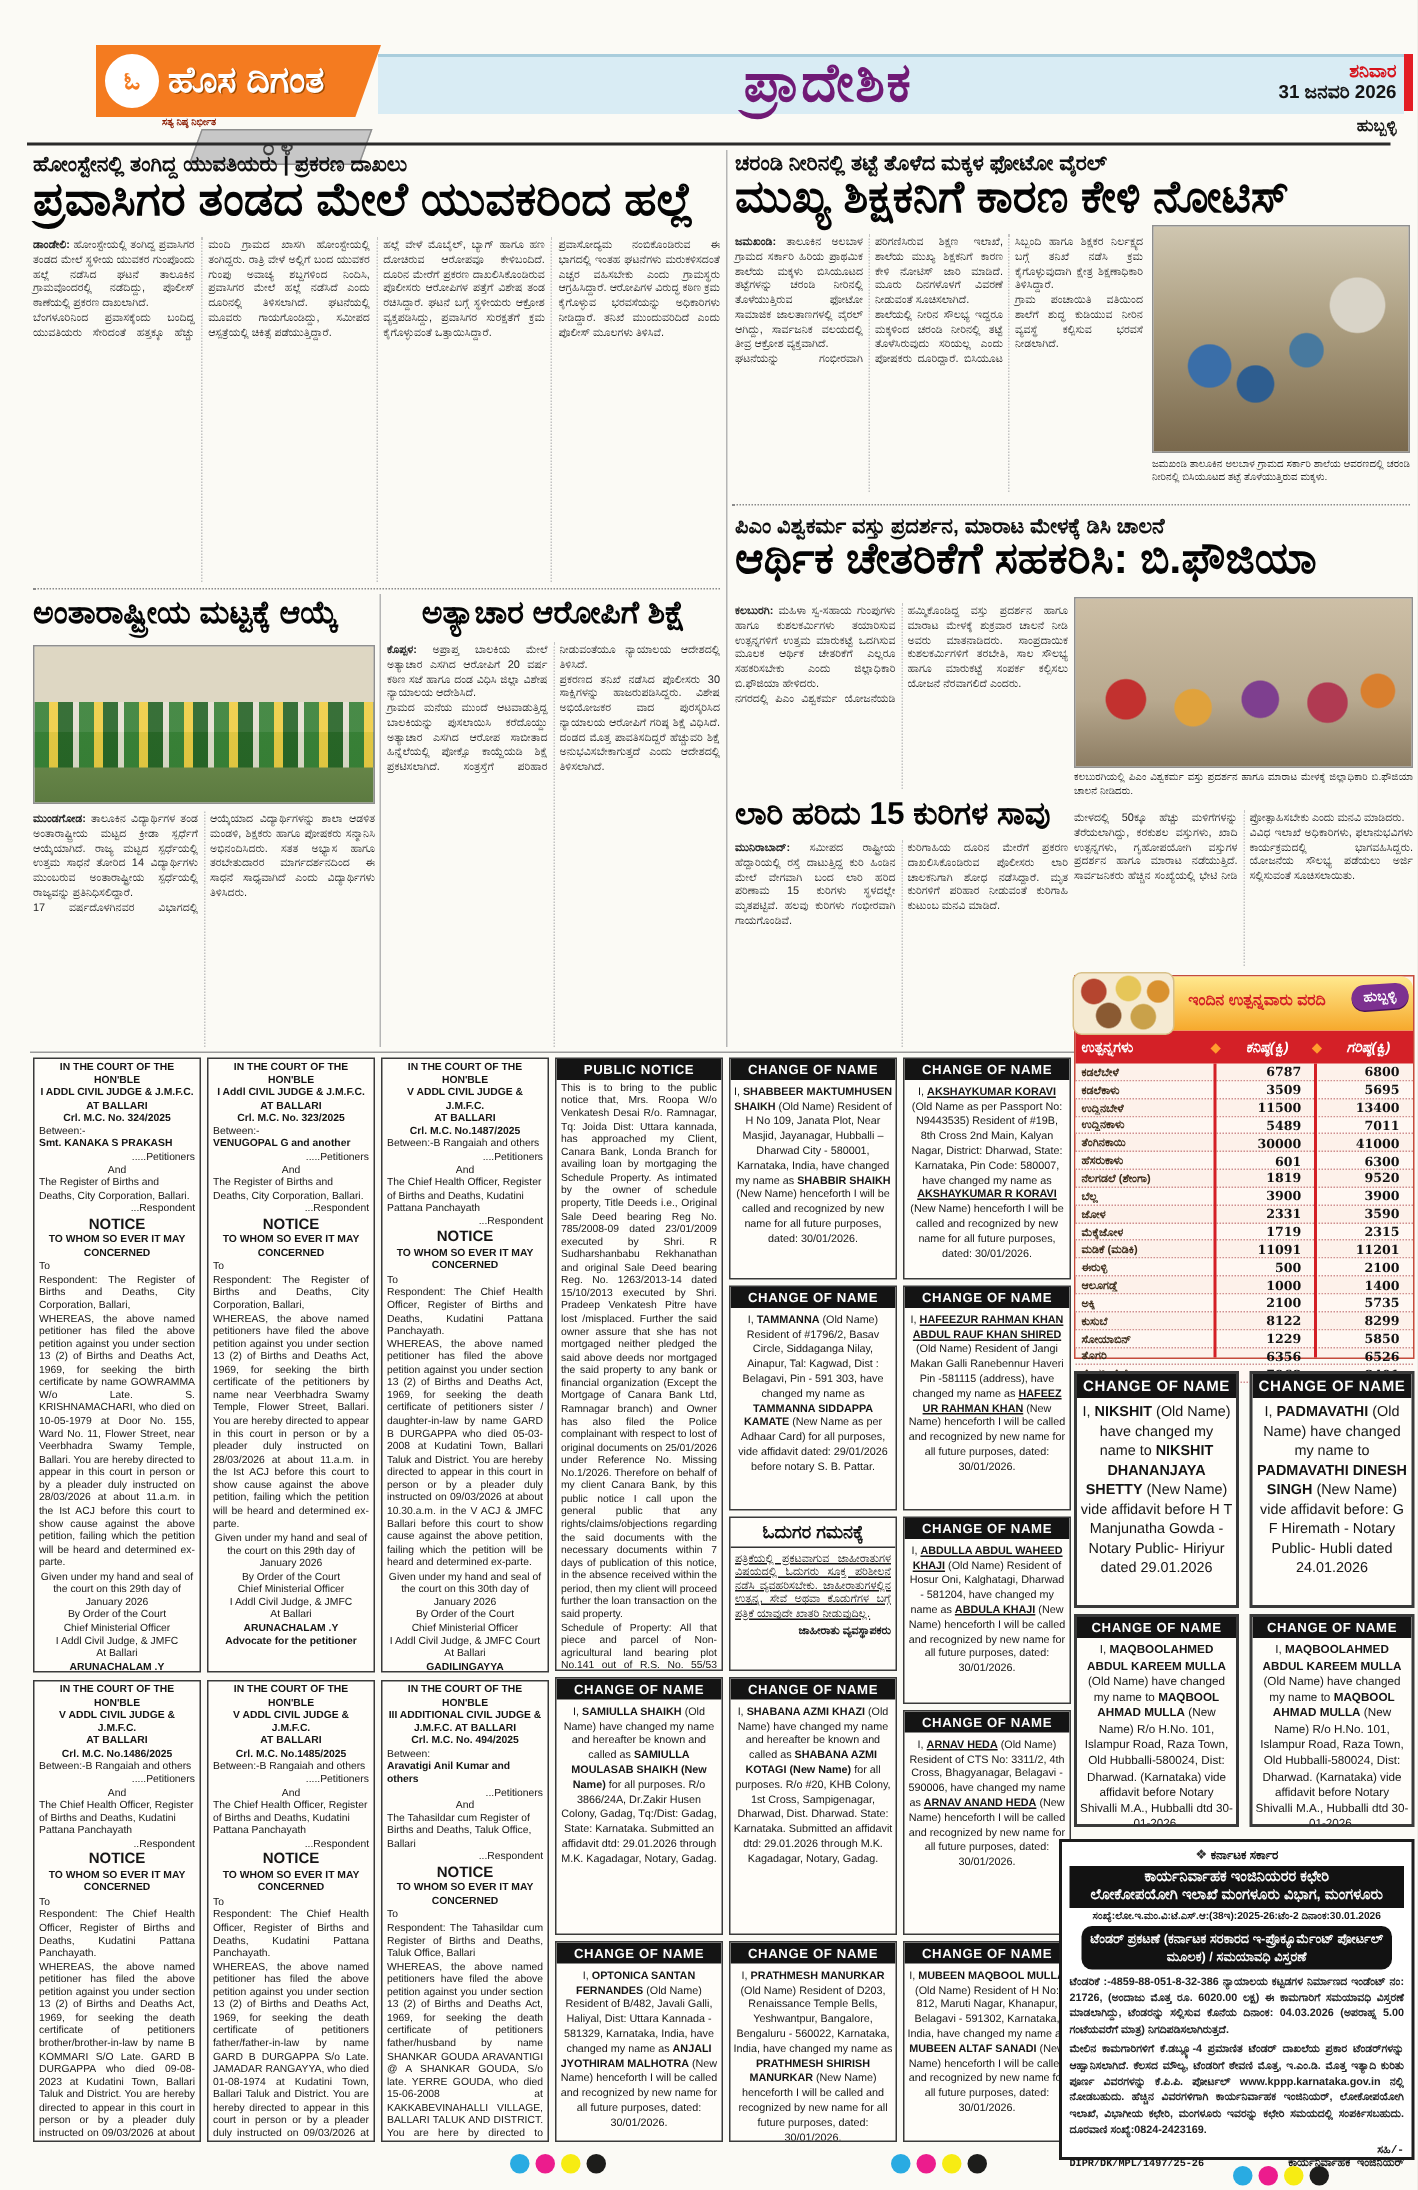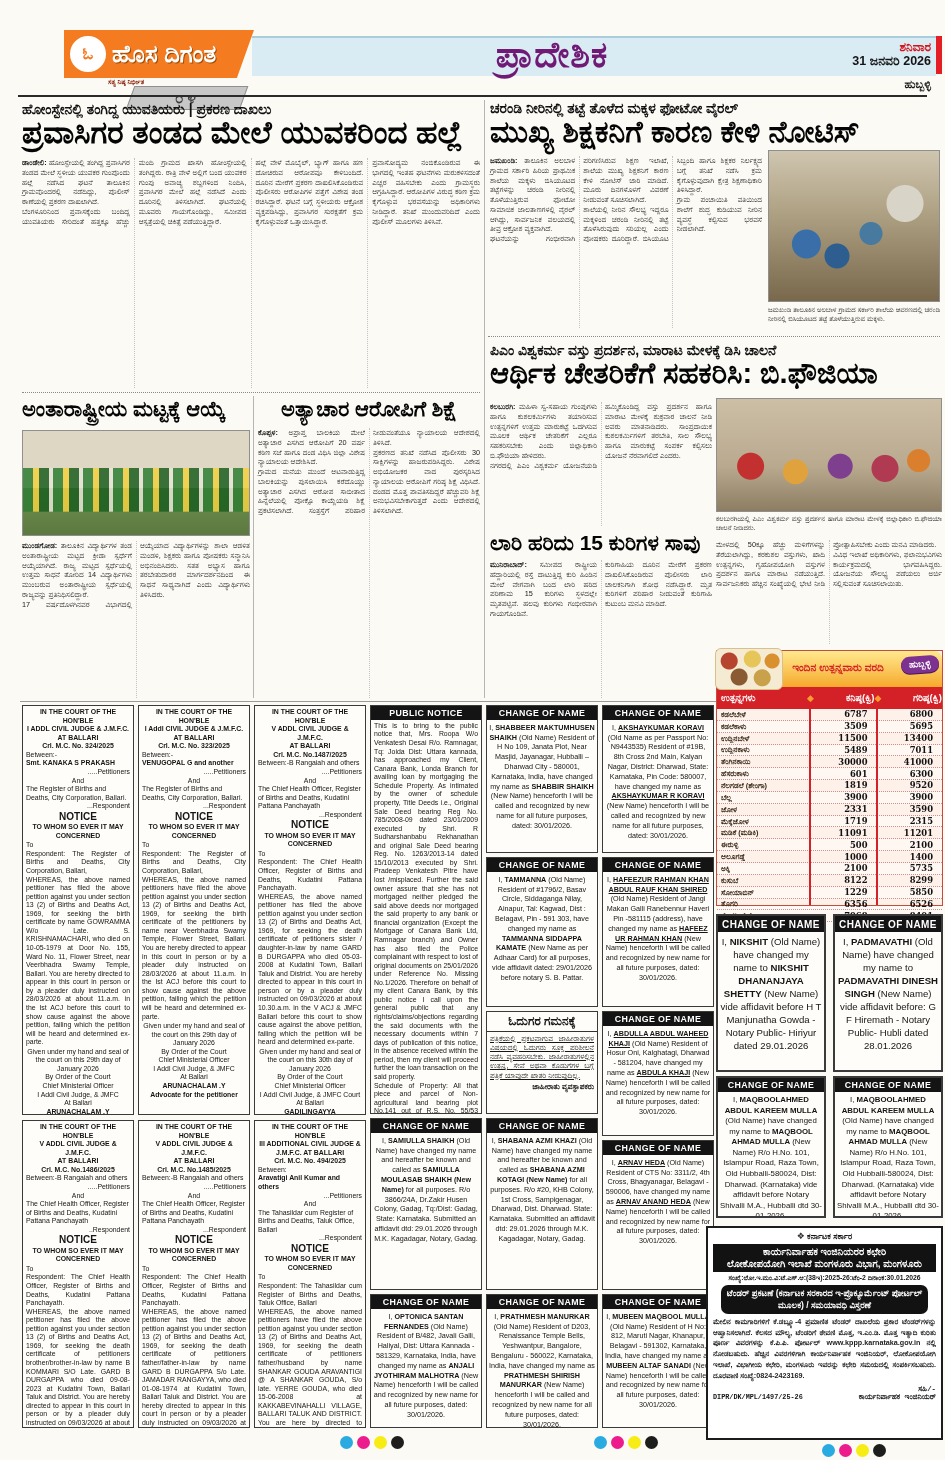--- a/index.html
+++ b/index.html
@@ -56,21 +56,21 @@
     radial-gradient(circle at 20% 30%, #b5452f 0 8px, transparent 9px),
     radial-gradient(circle at 55% 25%, #e6c659 0 8px, transparent 9px),
     radial-gradient(circle at 85% 30%, #d9912f 0 7px, transparent 8px),
     radial-gradient(circle at 35% 70%, #8a5a32 0 8px, transparent 9px),
     radial-gradient(circle at 70% 72%, #c9a14a 0 8px, transparent 9px),
     #f5ead2;border:1px solid #d8c089;}
   .mt-title{position:absolute;left:66px;top:11px;width:110px;text-align:center;color:#d42027;font-weight:800;font-size:10.5px;line-height:1.05;}
   .mt-badge{position:absolute;right:3px;top:5px;background:#7d3190;color:#fff;font-weight:800;font-size:9px;padding:3px 8px;border-radius:10px;transform:rotate(-4deg);box-shadow:0 1px 0 #4d135c;}
   .mt-head{display:flex;align-items:center;height:22px;background:#d42027;color:#fff;font-weight:800;font-size:9.5px;}
   .mh1{flex:0 0 86px;padding-left:4px;}
-  .mh2{flex:1;text-align:right;}
+  .mh2{flex:1;text-align:center;font-style:italic;}
   .dia{color:#ff9d2e;font-size:9px;flex:0 0 8px;}
   .mt-body{position:relative;height:196px;}
   .mt-sep1,.mt-sep2{position:absolute;top:0;bottom:0;width:2px;background:#d42027;}
   .mt-sep1{left:92px;} .mt-sep2{left:159px;}
   .trow{display:flex;align-items:center;height:10.85px;border-bottom:1px dotted #cf8f8f;}
   .trow:nth-child(even){background:#fff7f2;}
   .tn{flex:0 0 90px;padding-left:4px;font-size:7.4px;font-weight:bold;color:#3a2a18;white-space:nowrap;overflow:hidden;}
   .tv{flex:1;text-align:right;padding-right:9px;font-family:"DejaVu Serif","Liberation Serif",serif;font-weight:bold;font-size:8.4px;color:#111;}
   
   .nb{border:1px solid #3a3a3a;background:#fffdf9;box-sizing:border-box;overflow:hidden;font-size:6.9px;line-height:1.24;padding:2px 3px;}
@@ -478,37 +478,38 @@
     <div class="nhead">CHANGE OF NAME</div>
     <div class="cnb"><span>I, </span><b>MUBEEN MAQBOOL MULLA</b><span> (Old Name) Resident of H No: 812, Maruti Nagar, Khanapur, Belagavi - 591302, Karnataka, India, have changed my name as </span><b>MUBEEN ALTAF SANADI</b><span> (New Name) henceforth I will be called and recognized by new name for all future purposes, dated: 30/01/2026.</span></div>
   </div>
 
   <div class="a nb bigcn" style="left:716px;top:914px;width:110px;height:158px;padding:0;border-width:2px;">
     <div class="nhead">CHANGE OF NAME</div>
     <div class="cnb" style="font-size:9.6px;"><span>I, </span><b>NIKSHIT</b><span> (Old Name) have changed my name to </span><b>NIKSHIT DHANANJAYA SHETTY</b><span> (New Name) vide affidavit before H T Manjunatha Gowda - Notary Public- Hiriyur dated 29.01.2026</span></div>
   </div>
   <div class="a nb bigcn" style="left:833px;top:914px;width:110px;height:158px;padding:0;border-width:2px;">
     <div class="nhead">CHANGE OF NAME</div>
-    <div class="cnb" style="font-size:9.6px;"><span>I, </span><b>PADMAVATHI</b><span> (Old Name) have changed my name to </span><b>PADMAVATHI DINESH SINGH</b><span> (New Name) vide affidavit before: G F Hiremath - Notary Public- Hubli dated 28.01.2026</span></div>
+    <div class="cnb" style="font-size:9.6px;"><span>I, </span><b>PADMAVATHI</b><span> (Old Name) have changed my name to </span><b>PADMAVATHI DINESH SINGH</b><span> (New Name) vide affidavit before: G F Hiremath - Notary Public- Hubli dated 24.01.2026</span></div>
   </div>
   <div class="a nb" style="left:716px;top:1076px;width:110px;height:142px;padding:0;border-width:2px;">
     <div class="nhead">CHANGE OF NAME</div>
     <div class="cnb" style="font-size:7.8px;"><span>I, </span><b>MAQBOOLAHMED ABDUL KAREEM MULLA</b><span> (Old Name) have changed my name to </span><b>MAQBOOL AHMAD MULLA</b><span> (New Name) R/o H.No. 101, Islampur Road, Raza Town, Old Hubballi-580024, Dist: Dharwad. (Karnataka) vide affidavit before Notary Shivalli M.A., Hubballi dtd 30-01-2026.</span></div>
   </div>
   <div class="a nb" style="left:833px;top:1076px;width:110px;height:142px;padding:0;border-width:2px;">
     <div class="nhead">CHANGE OF NAME</div>
     <div class="cnb" style="font-size:7.8px;"><span>I, </span><b>MAQBOOLAHMED ABDUL KAREEM MULLA</b><span> (Old Name) have changed my name to </span><b>MAQBOOL AHMAD MULLA</b><span> (New Name) R/o H.No. 101, Islampur Road, Raza Town, Old Hubballi-580024, Dist: Dharwad. (Karnataka) vide affidavit before Notary Shivalli M.A., Hubballi dtd 30-01-2026.</span></div>
   </div>
 
   <div class="a tender">
     <div class="t-gov"><span class="emb">❖</span> <span>ಕರ್ನಾಟಕ ಸರ್ಕಾರ</span></div>
     <div class="t-off pre">ಕಾರ್ಯನಿರ್ವಾಹಕ ಇಂಜಿನಿಯರರ ಕಛೇರಿ
 ಲೋಕೋಪಯೋಗಿ ಇಲಾಖೆ ಮಂಗಳೂರು ವಿಭಾಗ, ಮಂಗಳೂರು</div>
     <div class="t-ref">ಸಂಖ್ಯೆ:ಲೋ.ಇ.ಮಂ.ವಿ:ಟೆ.ಎಸ್.ಆ:(38ಇ):2025-26:ಟೆಂ-2    ದಿನಾಂಕ:30.01.2026</div>
     <div class="t-title">ಟೆಂಡರ್ ಪ್ರಕಟಣೆ (ಕರ್ನಾಟಕ ಸರಕಾರದ ಇ-ಪ್ರೊಕ್ಯೂರ್ಮೆಂಟ್ ಪೋರ್ಟಲ್ ಮೂಲಕ) / ಸಮಯಾವಧಿ ವಿಸ್ತರಣೆ</div>
+    <div class="t-body">ಟೆಂಡರಿಕೆ :-4859-88-051-8-32-386 ನ್ಯಾಯಾಲಯ ಕಟ್ಟಡಗಳ ನಿರ್ಮಾಣದ ಇಂಡೆಂಟ್ ನಂ: 21726, (ಅಂದಾಜು ಮೊತ್ತ ರೂ. 6020.00 ಲಕ್ಷ) ಈ ಕಾಮಗಾರಿಗೆ ಸಮಯಾವಧಿ ವಿಸ್ತರಣೆ ಮಾಡಲಾಗಿದ್ದು, ಟೆಂಡರನ್ನು ಸಲ್ಲಿಸುವ ಕೊನೆಯ ದಿನಾಂಕ: 04.03.2026 (ಅಪರಾಹ್ನ 5.00 ಗಂಟೆಯವರೆಗೆ ಮಾತ್ರ) ನಿಗದಿಪಡಿಸಲಾಗಿರುತ್ತದೆ.</div>
     <div class="t-body">ಮೇಲಿನ ಕಾಮಗಾರಿಗಳಿಗೆ ಕೆ.ಡಬ್ಲ್ಯೂ-4 ಪ್ರಮಾಣಿತ ಟೆಂಡರ್ ದಾಖಲೆಯ ಪ್ರಕಾರ ಟೆಂಡರ್‌ಗಳನ್ನು ಆಹ್ವಾನಿಸಲಾಗಿದೆ. ಕೆಲಸದ ಮೌಲ್ಯ, ಟೆಂಡರಿಗೆ ಠೇವಣಿ ಮೊತ್ತ, ಇ.ಎಂ.ಡಿ. ಮೊತ್ತ ಇತ್ಯಾದಿ ಕುರಿತು ಪೂರ್ಣ ವಿವರಗಳನ್ನು ಕೆ.ಪಿ.ಪಿ. ಪೋರ್ಟಲ್ www.kppp.karnataka.gov.in ನಲ್ಲಿ ನೋಡಬಹುದು. ಹೆಚ್ಚಿನ ವಿವರಗಳಿಗಾಗಿ ಕಾರ್ಯನಿರ್ವಾಹಕ ಇಂಜಿನಿಯರ್, ಲೋಕೋಪಯೋಗಿ ಇಲಾಖೆ, ವಿಭಾಗೀಯ ಕಛೇರಿ, ಮಂಗಳೂರು ಇವರನ್ನು ಕಛೇರಿ ಸಮಯದಲ್ಲಿ ಸಂಪರ್ಕಿಸಬಹುದು. ದೂರವಾಣಿ ಸಂಖ್ಯೆ:0824-2423169.</div>
     <div class="t-foot">
       <div class="t-dipr">DIPR/DK/MPL/1497/25-26</div>
       <div class="t-sign pre">ಸಹಿ/-
 ಕಾರ್ಯನಿರ್ವಾಹಕ ಇಂಜಿನಿಯರ್</div>
     </div>
   </div>
 
   <div class="a dots" style="left:340px;top:1436px;">
     <span class="dot d-c"></span>

